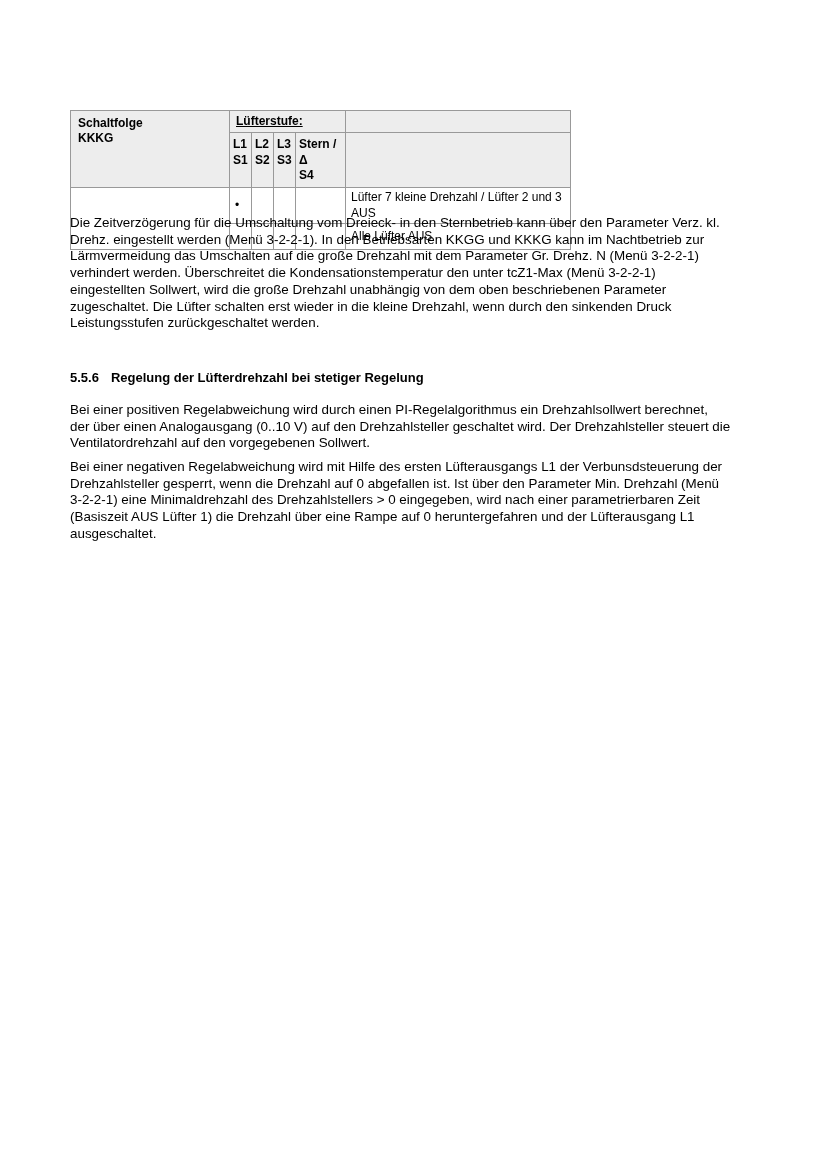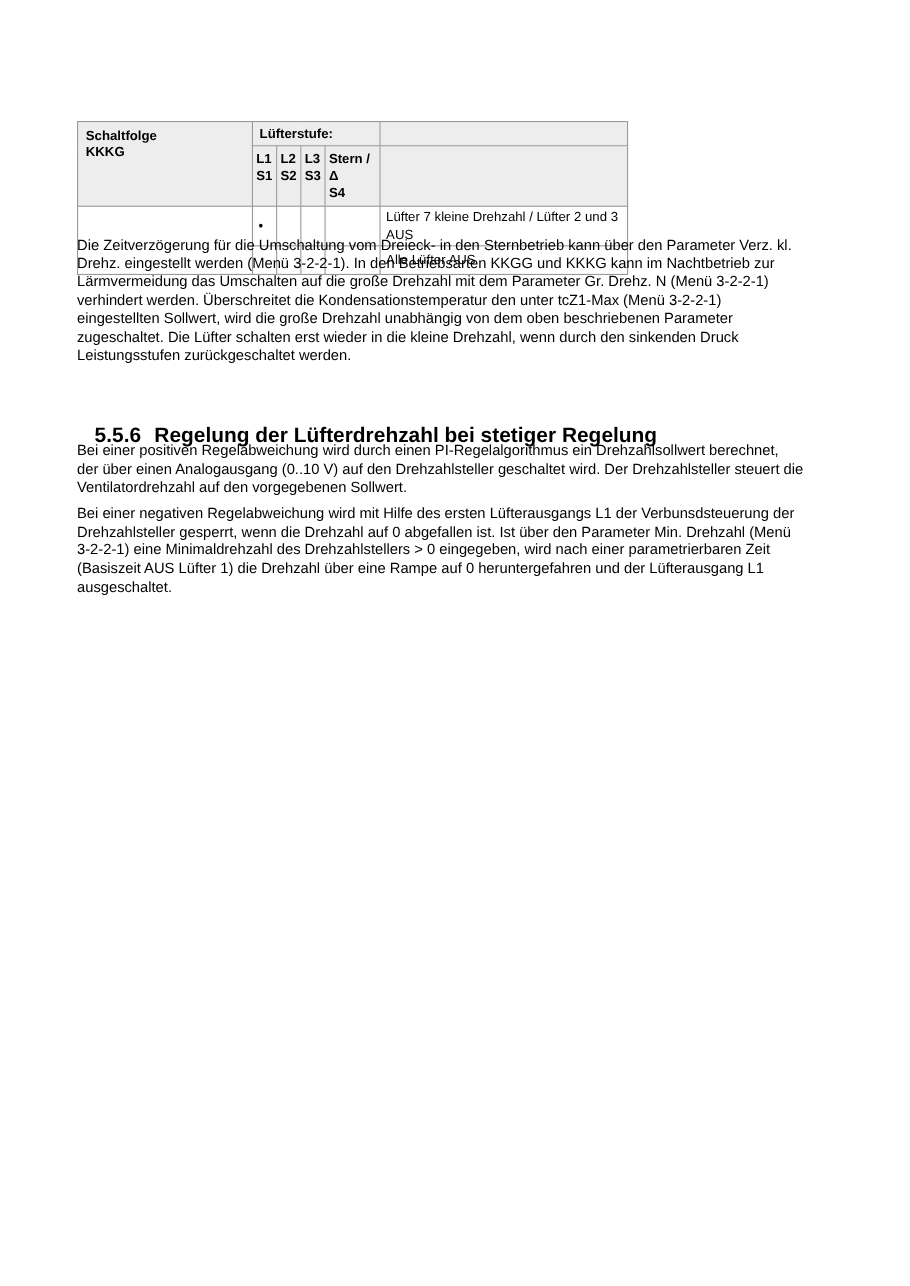--- a/index.html
+++ b/index.html
@@ -37,21 +37,21 @@
     padding: 2px 4px;
     overflow: hidden;
     margin-top: 33px;
   }
   table.switch-table th {
     background: #ededed;
     font-weight: bold;
     white-space: pre-line;
   }
   .cell-schaltfolge { width: 144px; vertical-align: top; padding: 5px 7px !important; }
-  .cell-group      { height: 15px; vertical-align: middle; padding: 3px 6px !important; }
+  .cell-group      { height: 15px; vertical-align: middle; padding: 3px 6px !important; text-decoration: underline; }
   .cell-colhead    { width: 15px; vertical-align: top; padding: 4px 3px !important; }
   .cell-stern      { width: 43px; }
   .cell-deschead   { width: 216px; }
   .row-data-1 td   { height: 24px; }
   .row-data-2 td   { height: 21px; }
   .cell-mark { vertical-align: middle; padding: 0 0 0 5px !important; font-size: 15px; line-height: 1; }
   .cell-desc { vertical-align: middle; font-size: 12px; padding: 2px 5px !important; }
   .cell-firstcol-data { vertical-align: top; }
   .body-text {
     position: absolute;
@@ -62,23 +62,23 @@
     white-space: pre-line;
     margin: 0;
   }
   .para-1 { top: 215px; }
   .para-2 { top: 402px; }
   .para-3 { top: 459px; }
   .section-heading {
     position: absolute;
     left: 70px;
     top: 370px;
-    font-size: 19px;
+    font-size: 13px;
     font-weight: bold;
-    margin: 16px;
+    margin: 0;
     white-space: nowrap;
   }
   .section-heading .heading-number { margin-right: 12px; }
   .footer {
     position: absolute;
     left: 70px;
     top: 1118px;
     width: 687px;
     display: flex;
     justify-content: space-between;

